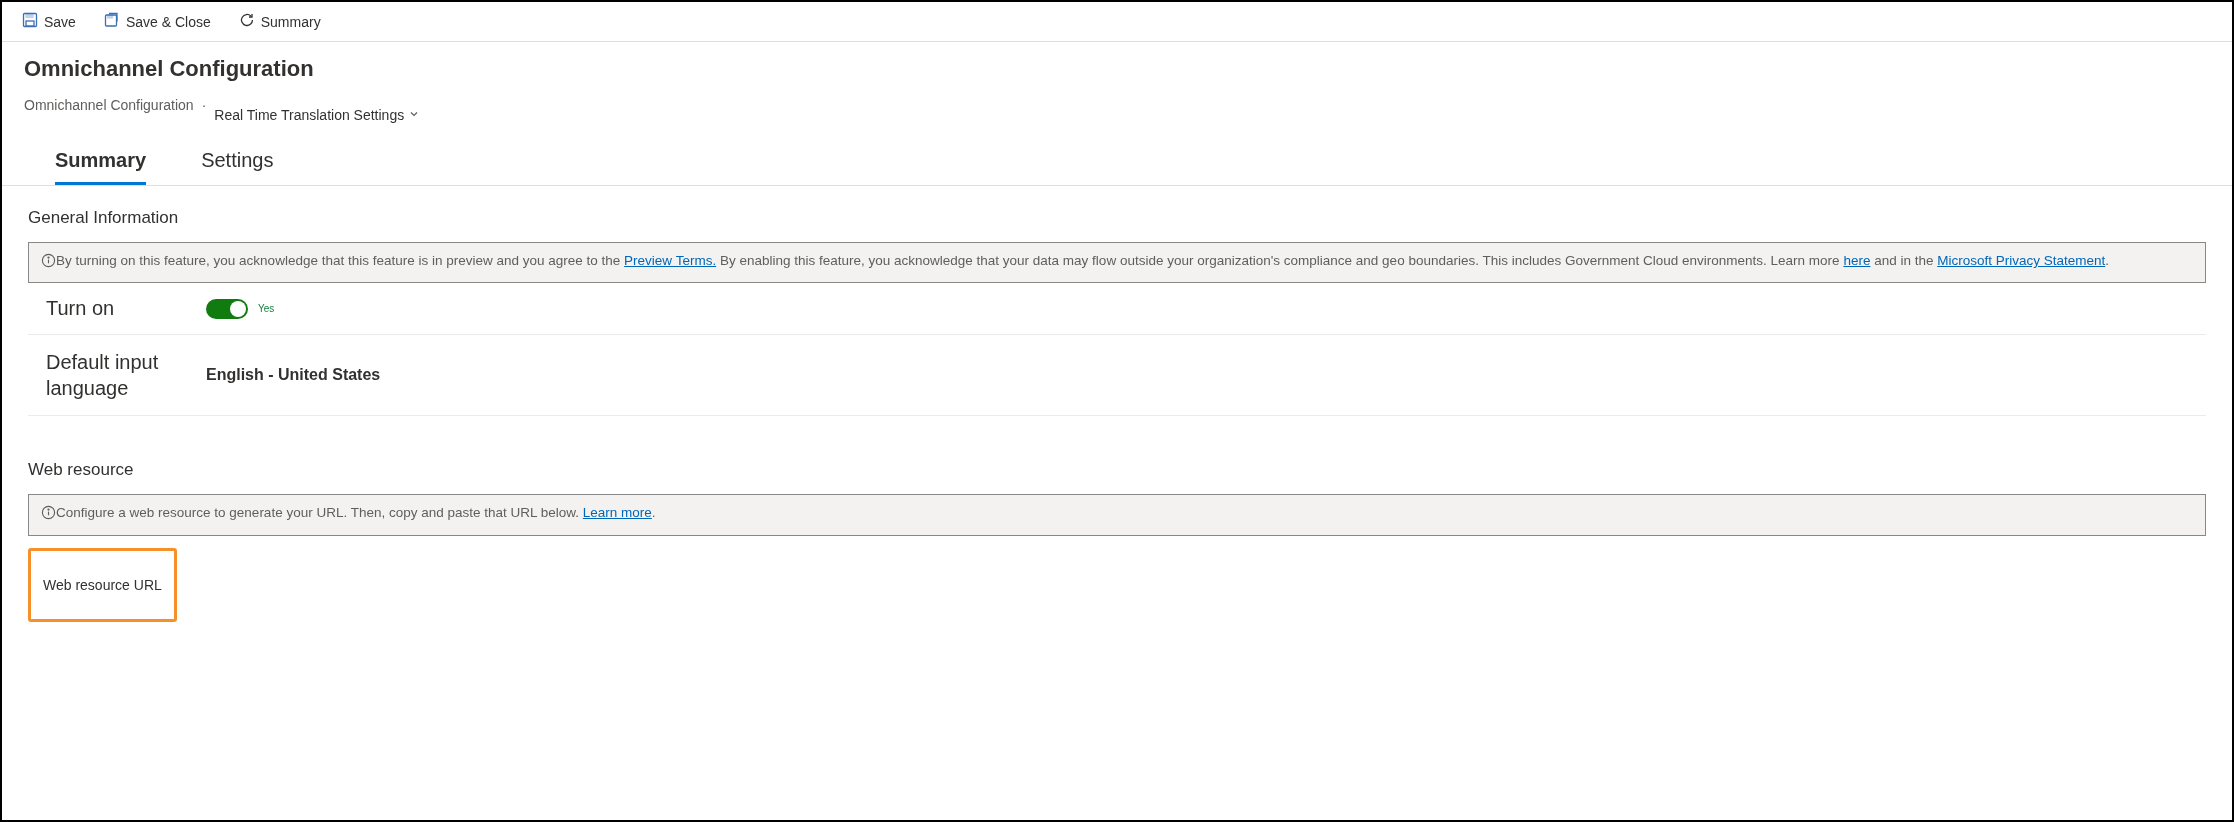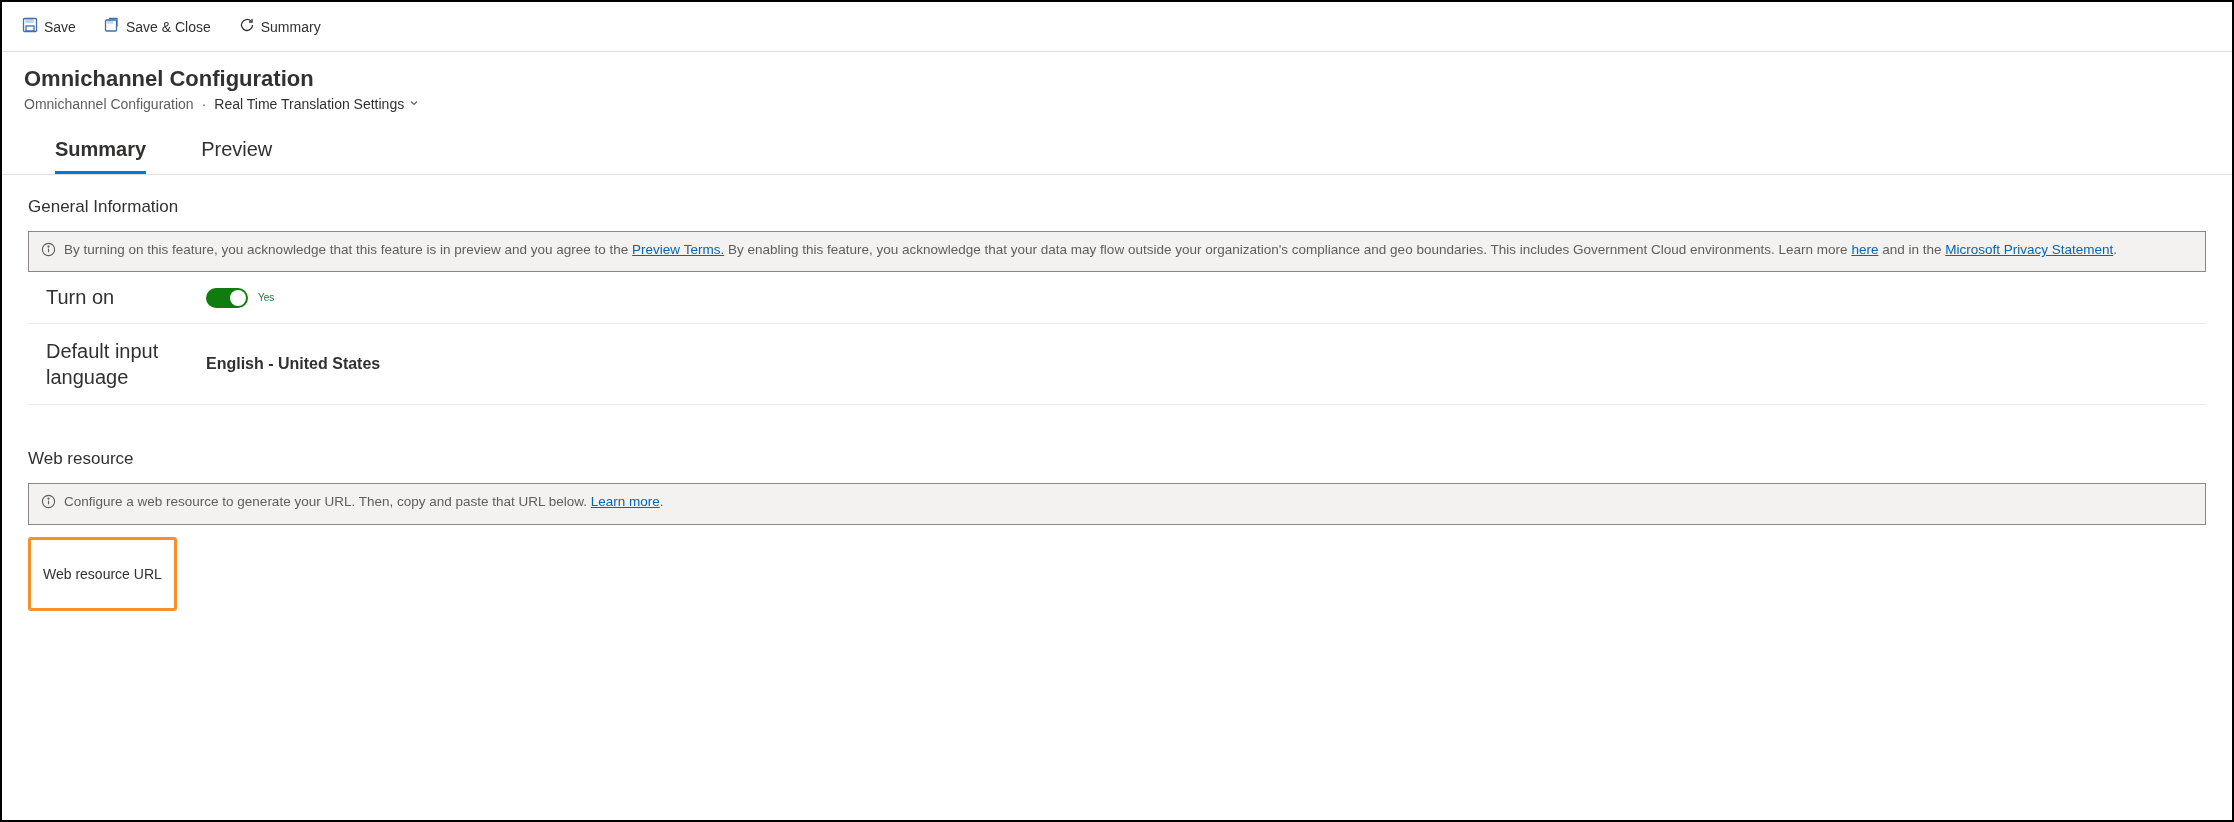--- a/index.html
+++ b/index.html
@@ -12,21 +12,21 @@
     width: 2234px;
     height: 822px;
     overflow: hidden;
   }
   .toolbar {
     display: flex;
     align-items: center;
     padding: 6px 16px;
     border-bottom: 1px solid #e1dfdd;
     gap: 20px;
-    height: 50px;
+    height: 40px;
   }
   .tool-btn {
     display: inline-flex;
     align-items: center;
     gap: 6px;
     background: none;
     border: none;
     cursor: pointer;
     color: #323130;
     font-size: 14px;
@@ -49,20 +49,21 @@
     align-items: center;
     gap: 8px;
   }
   .breadcrumb-sep { color: #605e5c; }
   .breadcrumb-last {
     display: inline-flex;
     align-items: center;
     gap: 4px;
     cursor: pointer;
     color: #323130;
+    margin-top: 21px;
   }
   .tabs {
     margin-top: 18px;
     display: flex;
     gap: 24px;
     padding: 0 22px;
     border-bottom: 1px solid #e1dfdd;
   }
   .tab {
     padding: 8px 0 10px 0;
@@ -86,21 +87,20 @@
     margin-bottom: 14px;
   }
   .info-banner {
     background: #f3f2f1;
     border: 1px solid #8a8886;
     padding: 8px 12px;
     font-size: 13.5px;
     color: #605e5c;
     display: flex;
     align-items: flex-start;
-    gap: 8px;
     line-height: 1.5;
   }
   .info-banner svg { flex-shrink: 0; margin-top: 2px; width: 15px; height: 15px; }
   .info-banner a { color: #0067b8; text-decoration: underline; }
   .field-row {
     display: flex;
     align-items: center;
     padding: 14px 18px;
     border-bottom: 1px solid #edebe9;
   }
@@ -192,21 +192,21 @@
         <svg width="12" height="12" viewBox="0 0 12 12" fill="none" stroke="#605e5c" stroke-width="1.2">
             <path d="M3 4.5l3 3 3-3"></path>
           </svg>
       </span>
     </span>
   </div>
 </div>
 
 <div class="tabs">
   <div class="tab active">Summary</div>
-  <div class="tab">Preview</div>
+  <div class="tab">Settings</div>
 </div>
 
 <div class="content">
 
   
   <div class="section-title">General Information</div>
 
   <div class="info-banner">
     <span>
       <svg viewBox="0 0 16 16" fill="none" stroke="#605e5c" stroke-width="1.2">

